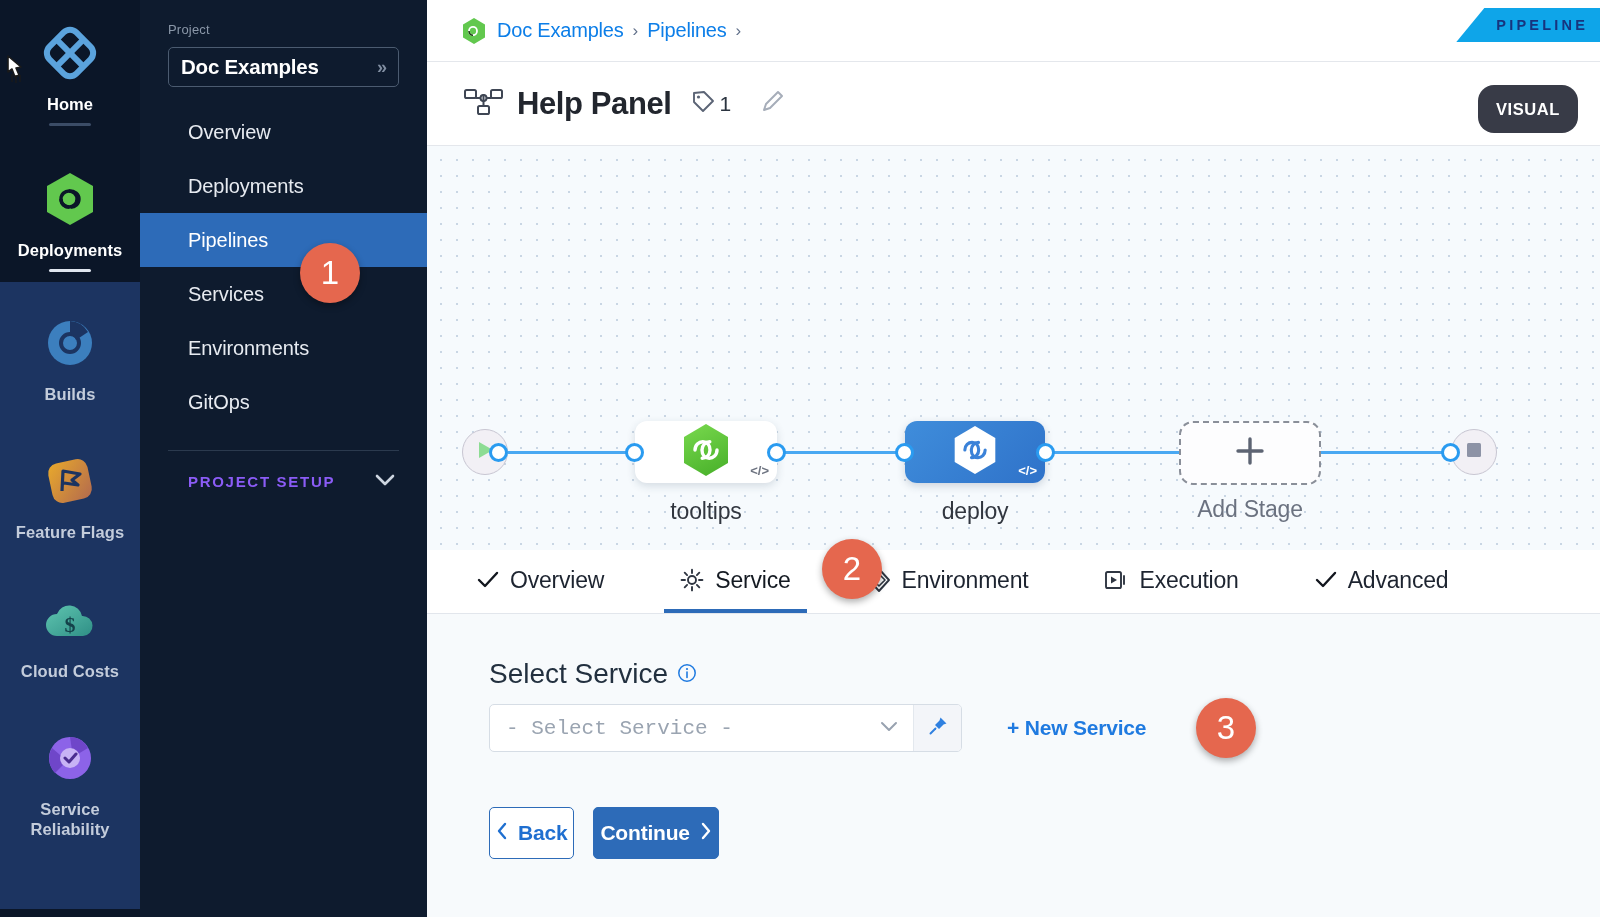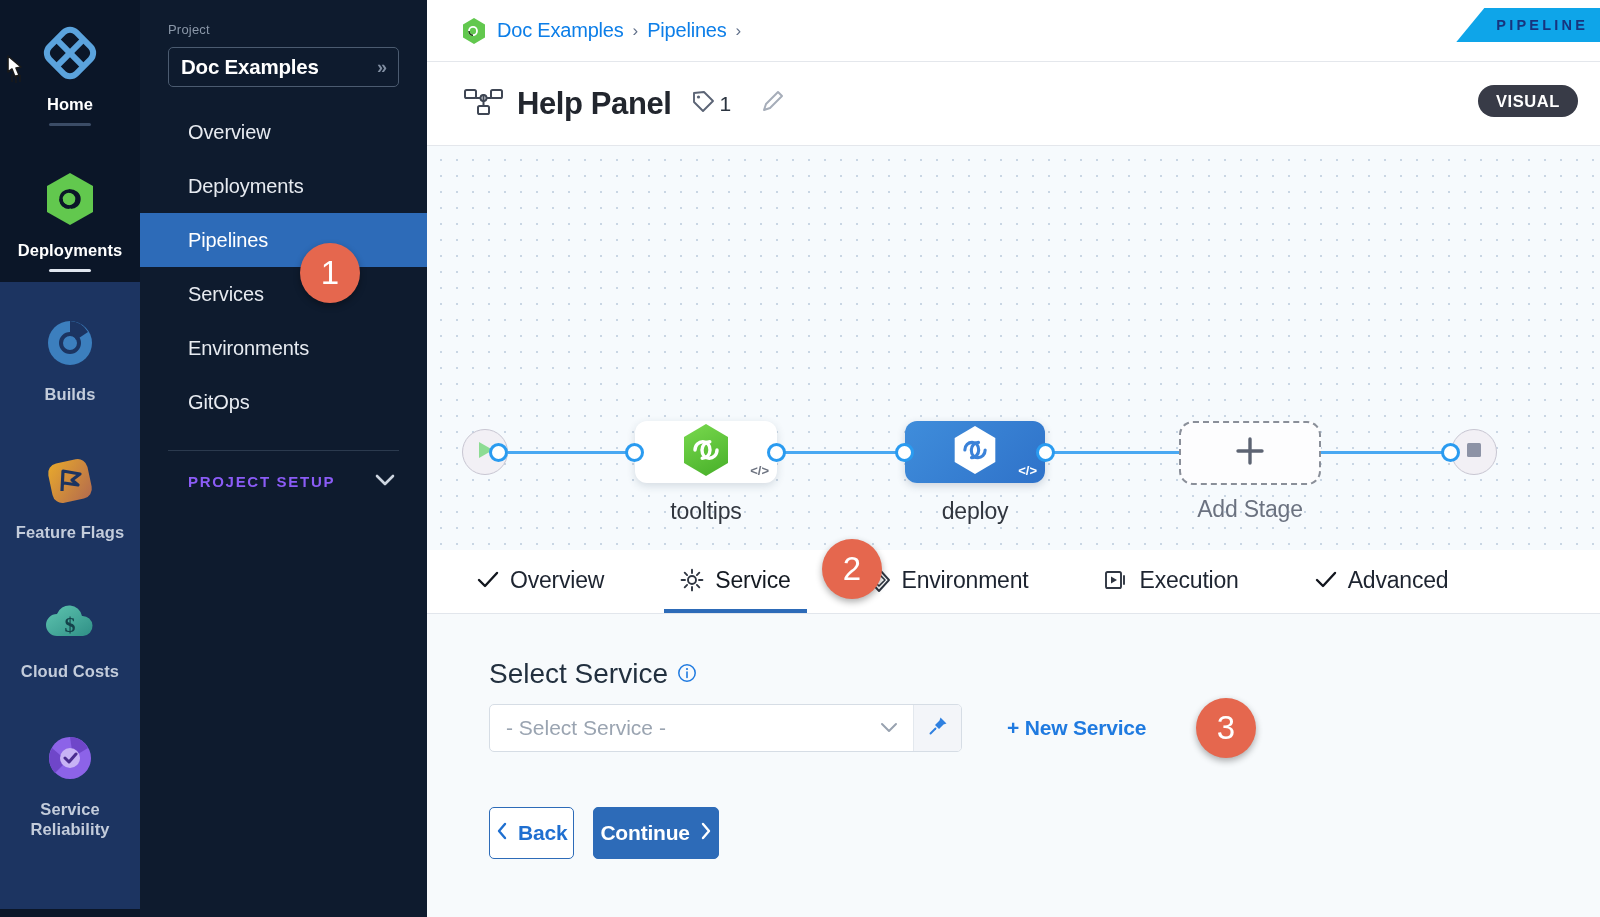--- a/index.html
+++ b/index.html
@@ -96,21 +96,21 @@
     border-bottom:1px solid #e4e7ec; position:relative;
   }
   .title-icon { width:46px; height:40px; margin-right:10px; display:flex;align-items:center;justify-content:center;}
   .title-text { font-size: 31px; font-weight:700; color:#22262e; letter-spacing:-.4px; }
   .tag-chip { display:flex; align-items:center; margin-left: 18px; color:#4b5563; }
   .tag-count { font-size: 21px; color:#2b3440; margin-left: 4px; }
   .edit-pencil { margin-left: 28px; }
   .visual-badge {
     position:absolute; right: 22px; top: 23px;
     background:#383b47; color:#fff; border-radius: 16px;
-    height: 32px; padding: 0 18px; display:flex; align-items:center;
+    height: 48px; padding: 0 18px; display:flex; align-items:center;
     font-size: 16.5px; font-weight:700; letter-spacing:.6px;
   }
 
   
   .canvas {
     flex: 0 0 404px; height: 404px; position:relative;
     background-color:#f6fafd;
     background-image: radial-gradient(#c9d6e4 1.1px, transparent 1.2px);
     background-size: 16px 16px;
     background-position: 6px 6px;
@@ -154,21 +154,21 @@
     border-bottom: 4px solid transparent;
   }
   .tab.active { border-bottom-color:#2d6bb8; color:#141a22; }
   .tab .t-icon { display:flex; align-items:center; }
 
   
   .form-area { flex:1 1 auto; background:#f7fafc; padding: 44px 0 0 62px; position:relative; }
   .field-label { font-size: 28px; color:#22303f; display:flex; align-items:center; gap:9px; }
   .svc-row { display:flex; align-items:center; margin-top: 14px; }
   .select-wrap { display:flex; width: 473px; height: 48px; border:1px solid #d6dde5; border-radius:5px; overflow:hidden; background:#fff; }
-  .select-box { flex:1 1 auto; display:flex; align-items:center; justify-content:space-between; padding: 0 14px 0 16px; }
+  .select-box { flex:1 1 auto; display:flex; align-items:center; justify-content:space-between; padding: 0 14px 0 16px; font-family: Liberation Mono, monospace; }
   .select-placeholder { font-size: 21px; color:#9aa4b1; }
   .pin-box { width: 48px; border-left:1px solid #e3e8ee; background:#f3f5f9; display:flex; align-items:center; justify-content:center; }
   .new-service { margin-left: 45px; color:#1f7ae0; font-size: 21px; font-weight:700; letter-spacing:-.2px; }
   .btn-row { display:flex; align-items:center; margin-top: 55px; gap: 19px; }
   .btn {
     height: 52px; border-radius: 5px; display:flex; align-items:center; gap:10px;
     font-size: 21px; font-weight:700; letter-spacing:-.2px; padding: 0 6px;
   }
   .btn-back { background:#fff; border:1.6px solid #2d6bb8; color:#1f6fd0; }
   .btn-continue { background:#2d6bb8; color:#fff; border:1.6px solid #2d6bb8; }

